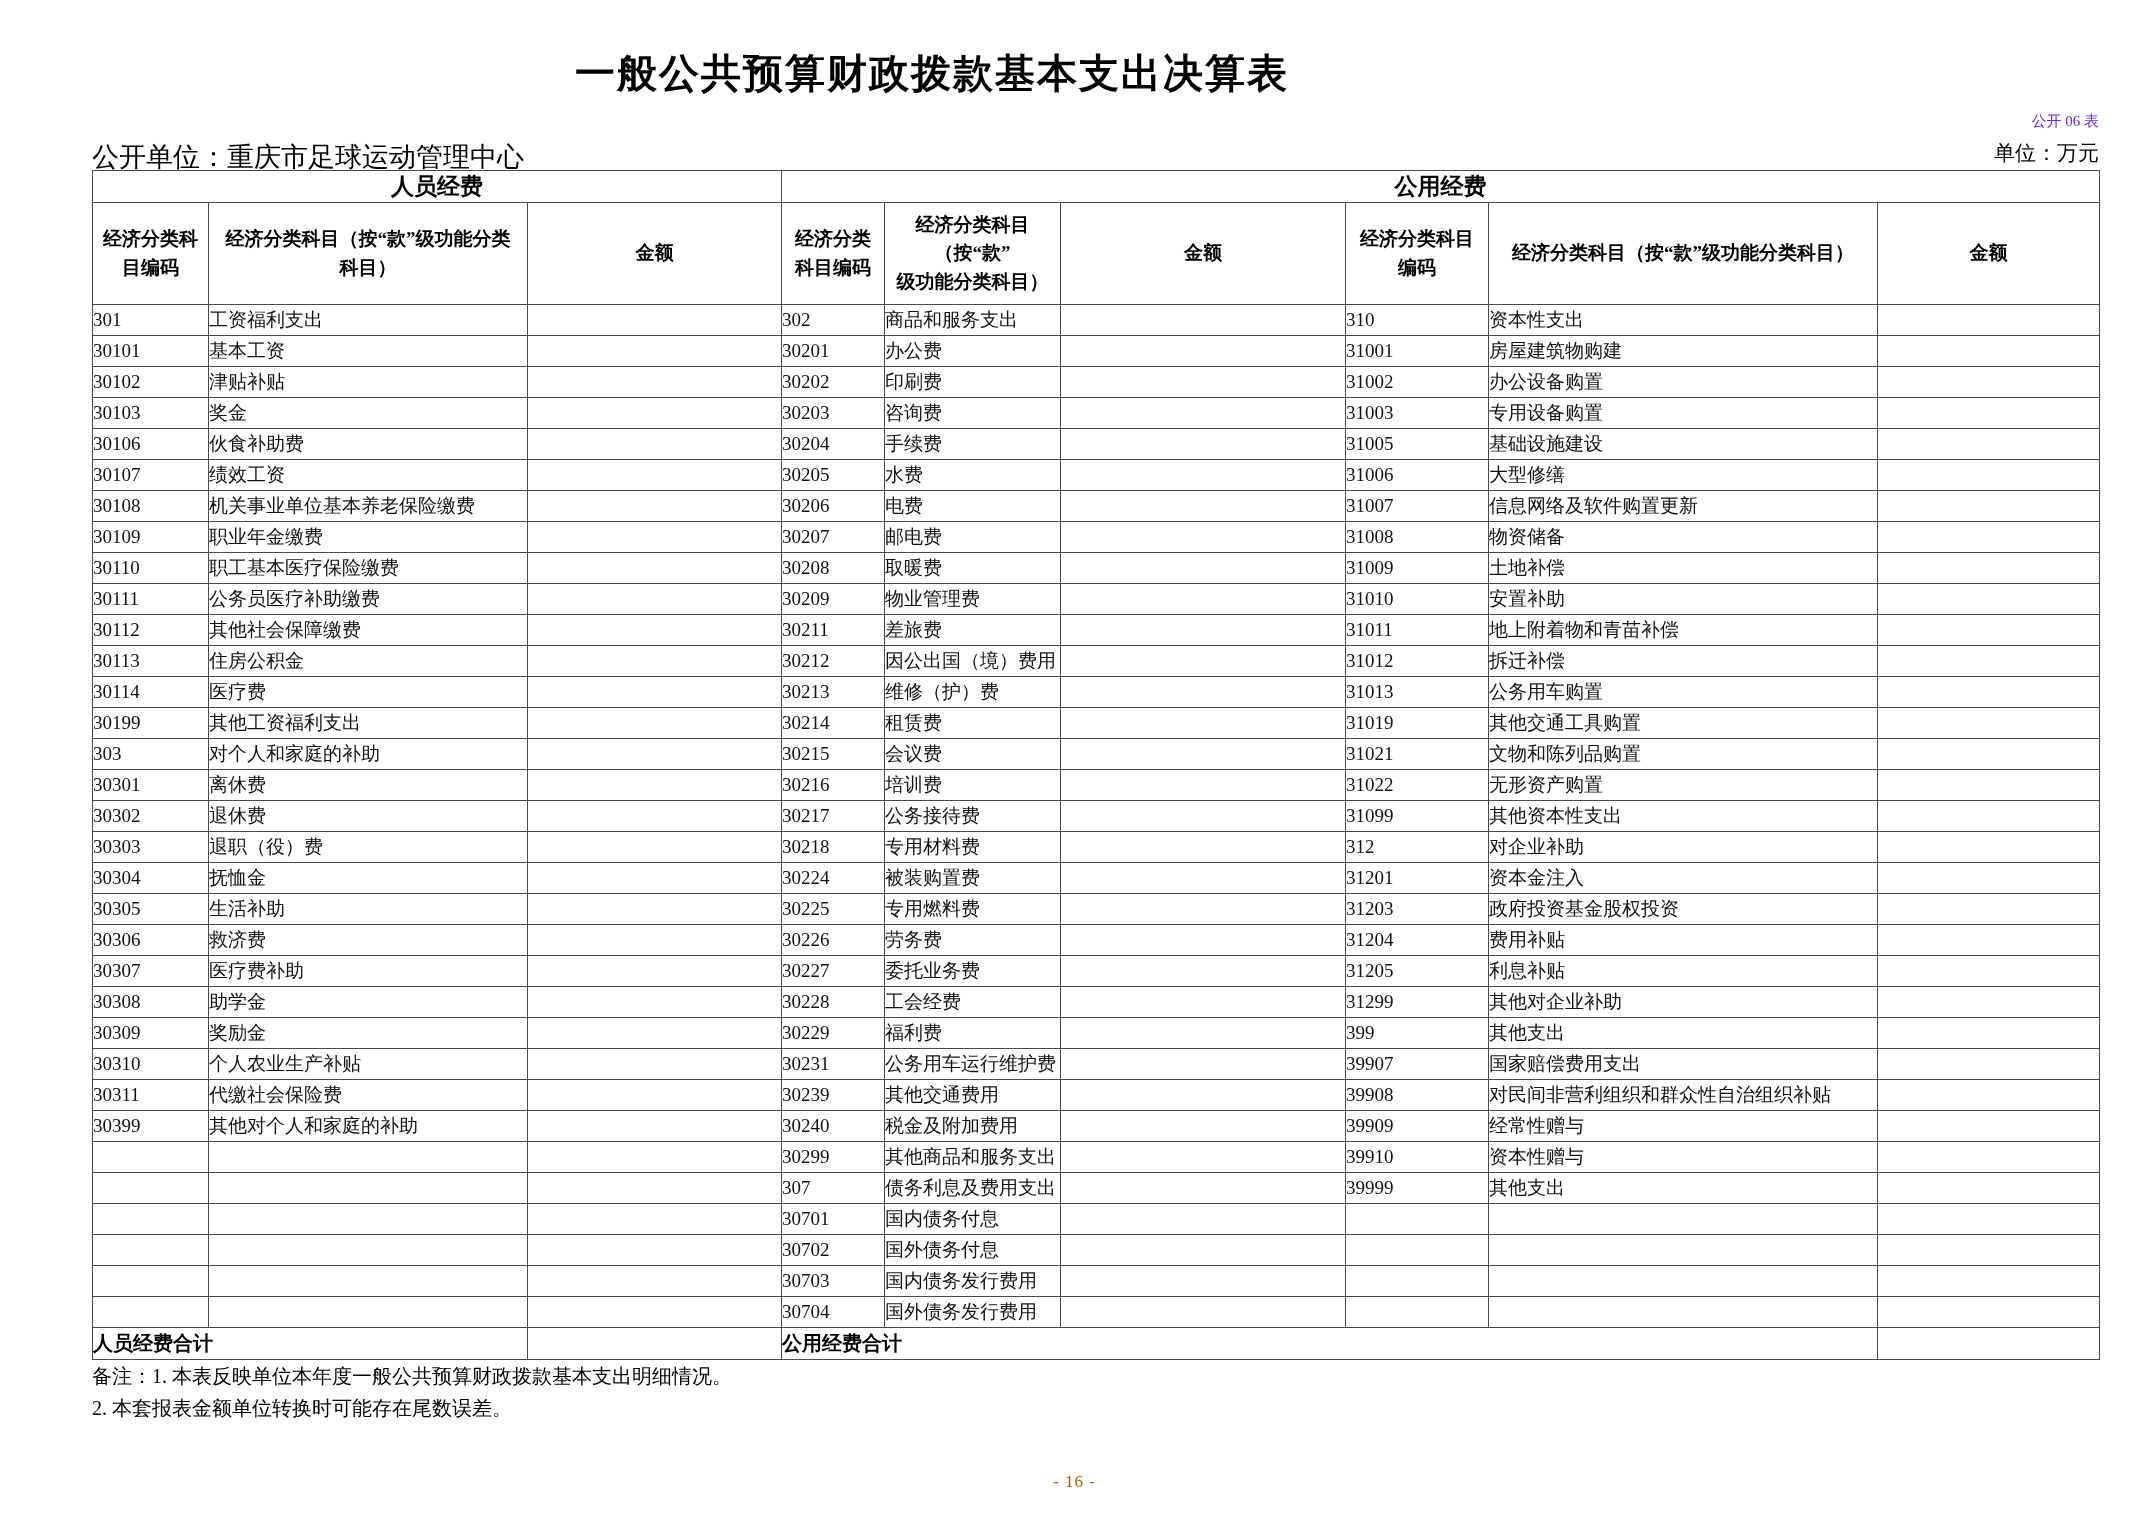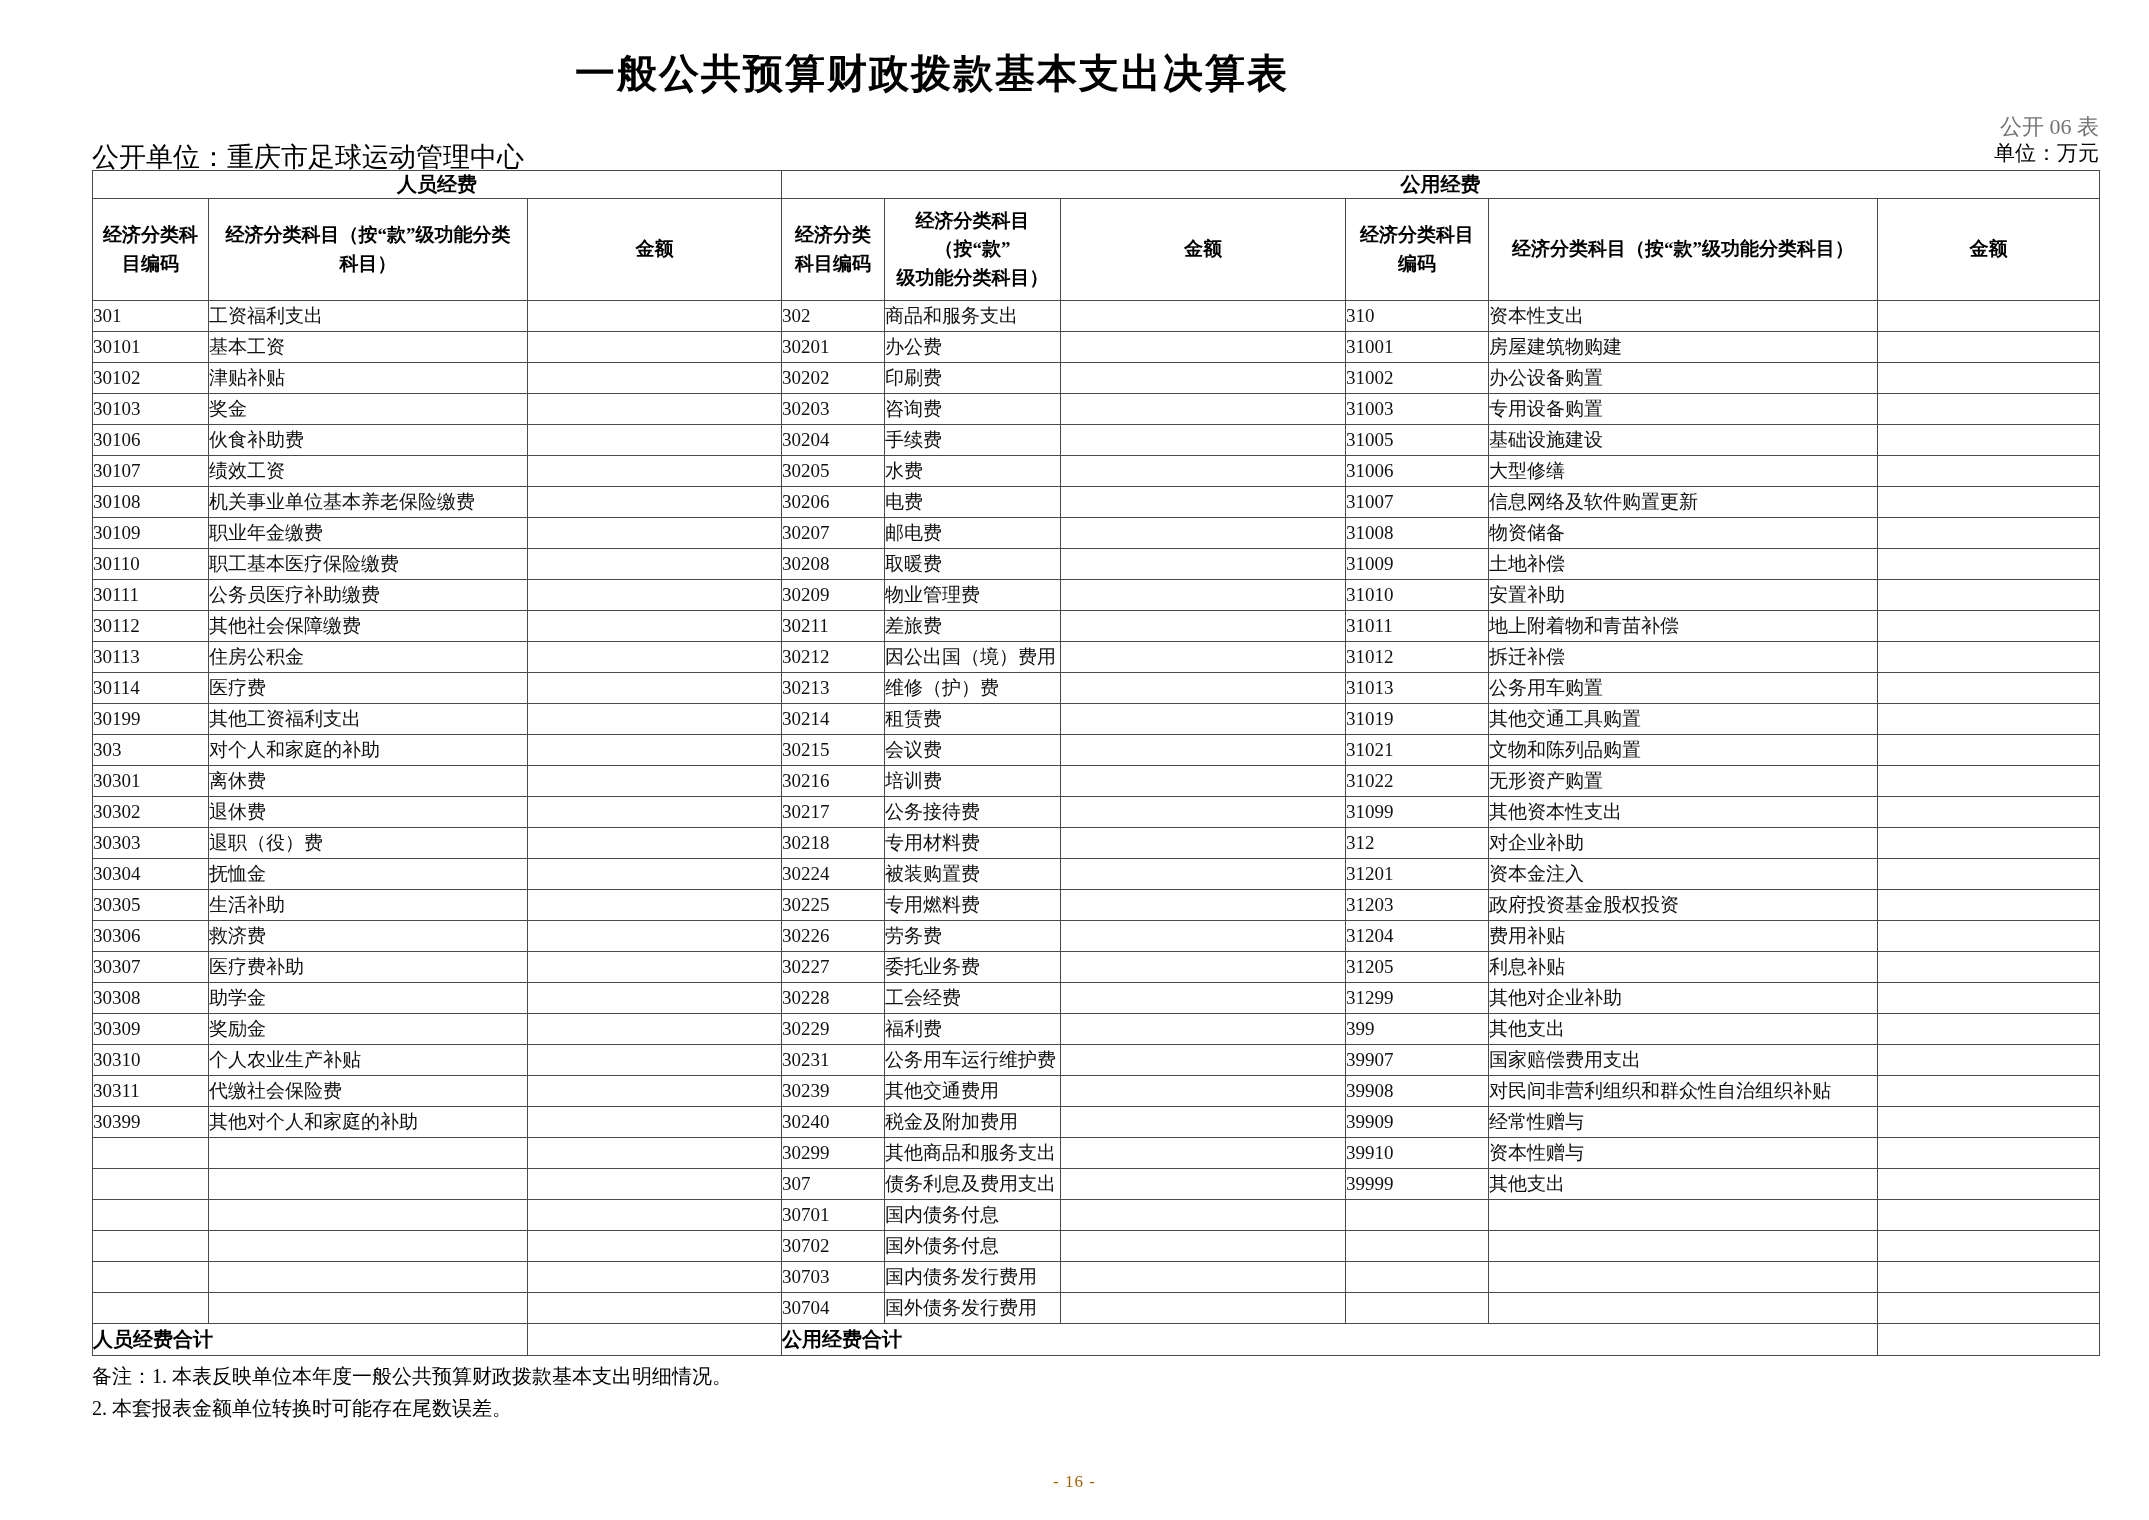--- a/index.html
+++ b/index.html
@@ -7,39 +7,39 @@
     width:2149px;height:1520px;position:relative;background:#ffffff;
     font-family:"Liberation Serif","DejaVu Serif",serif;color:#111;
     overflow:hidden;
   }
   .page-title{
     position:absolute;top:46px;left:0;width:1864px;text-align:center;
     font-family:"Liberation Sans","DejaVu Sans",sans-serif;
     font-weight:bold;font-size:40px;letter-spacing:2px;color:#000;
   }
   .form-number{
-    position:absolute;top:112px;right:50px;font-size:22px;color:#737373;
+    position:absolute;top:112px;right:50px;font-size:15px;color:#6d28d9;
   }
   .publish-unit{
     position:absolute;top:139px;left:92px;font-size:27px;color:#000;font-family:Liberation Serif, serif;
   }
   .currency-unit{
     position:absolute;top:139px;right:50px;font-size:21px;color:#000;
   }
   table.budget{
     position:absolute;left:92px;top:170px;width:2007px;
     border-collapse:collapse;table-layout:fixed;
     font-size:19px;color:#111;
   }
   table.budget td, table.budget th{
     border:1px solid #4a4a4a;padding:0;overflow:hidden;
     vertical-align:middle;font-weight:normal;
   }
   tr.group-row th{
-    height:27px;font-weight:bold;font-size:20px;text-align:center;color:#000;
+    height:27px;font-weight:bold;font-size:23px;text-align:center;color:#000;
   }
   tr.header-row th{
     height:101px;font-weight:bold;font-size:19px;text-align:center;
     line-height:1.5;white-space:pre-line;color:#000;
   }
   tr.data-row td{height:30px;white-space:nowrap;}
   td.code{text-align:left;padding-left:4px;}
   td.label{text-align:left;padding-left:4px;}
   td.amt{}
   tr.total-row td{

